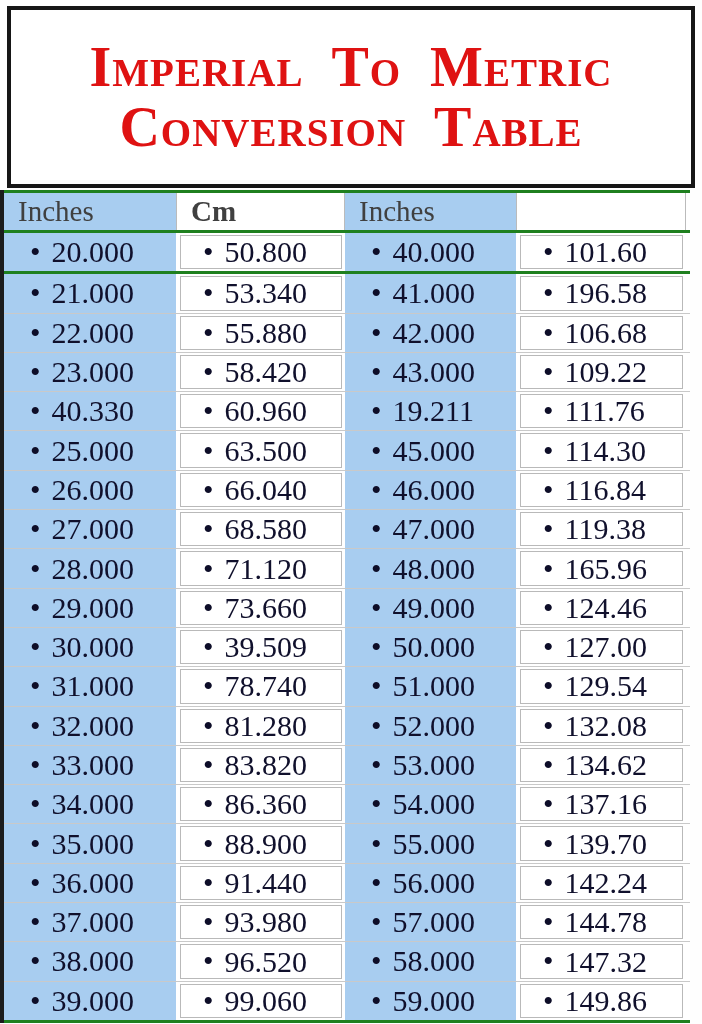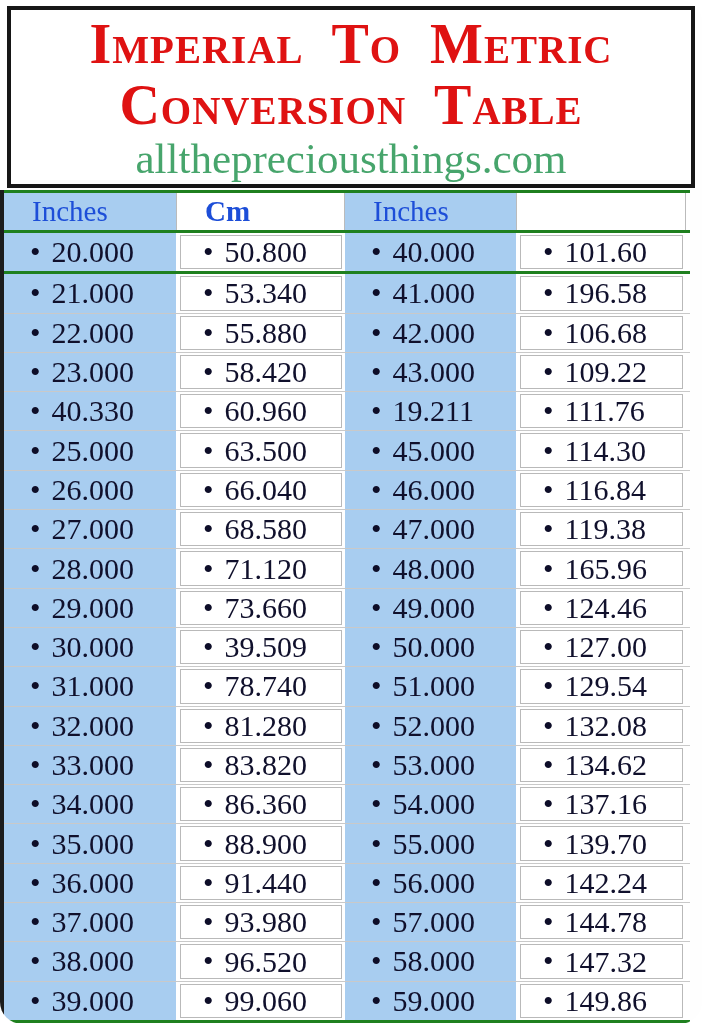--- a/index.html
+++ b/index.html
@@ -1,17 +1,17 @@
 <!DOCTYPE html>
 <html><head>
 <meta charset="utf-8">
 <style>
   html,body{margin:0;padding:0;background:#ffffff;}
   body{width:702px;height:1024px;font-family:"Liberation Serif", serif;-webkit-font-smoothing:antialiased;}
-  .page{position:relative;width:702px;height:1024px;background:#fefefe;overflow:hidden;border-radius:22px;}
+  .page{position:relative;width:702px;height:1024px;background:#fefefe;overflow:hidden;}
 
   
   .title-box{
     position:absolute;top:6px;left:7px;width:680px;height:174px;
     border:4px solid #161616;background:#ffffff;
     display:flex;flex-direction:column;align-items:center;justify-content:center;
   }
   .title-line{
     font-variant:small-caps;font-weight:bold;color:#df1212;
     font-size:56px;line-height:1.08;letter-spacing:1px;word-spacing:14px;
@@ -35,34 +35,33 @@
   .cell{display:flex;align-items:center;box-sizing:border-box;overflow:hidden;}
   .cell.blue{background:#a8cdf0;padding-left:26px;}
   .cell.wgap{padding:2px 3px 2px 4px;background:#ffffff;}
   .cell.wgap .box{
     flex:1;height:100%;display:flex;align-items:center;box-sizing:border-box;
     border:1px solid #b9b9b9;background:#ffffff;padding-left:22px;
   }
   .hcell{display:flex;align-items:center;box-sizing:border-box;}
   .hcell.blue{background:#a8cdf0;}
   .hcell.white{background:#ffffff;border-left:1px solid #bbbbbb;border-right:1px solid #bbbbbb;font-weight:bold;}
-  .hcell .htext{font-size:29px;color:#1d4ed8;padding-left:28px;}
+  .hcell .htext{font-size:29px;color:#404040;padding-left:14px;}
 
   .bullet{font-size:30px;color:#0d0d28;margin-right:11px;line-height:1;}
   .val{font-size:30px;color:#10102c;white-space:nowrap;}
 </style>
 </head>
 <body>
 
 <div class="page">
 
   <div class="title-box">
     <div class="title-line">Imperial To Metric</div>
     <div class="title-line">Conversion Table</div>
-    <div class="website">allthepreciousthings.com</div>
   </div>
 
   <div class="conv-table">
     <div class="green-line"></div>
 
     <div class="grid-row header-row">
       <div class="hcell blue">
         <span class="htext">Inches</span>
       </div>
       <div class="hcell white">

